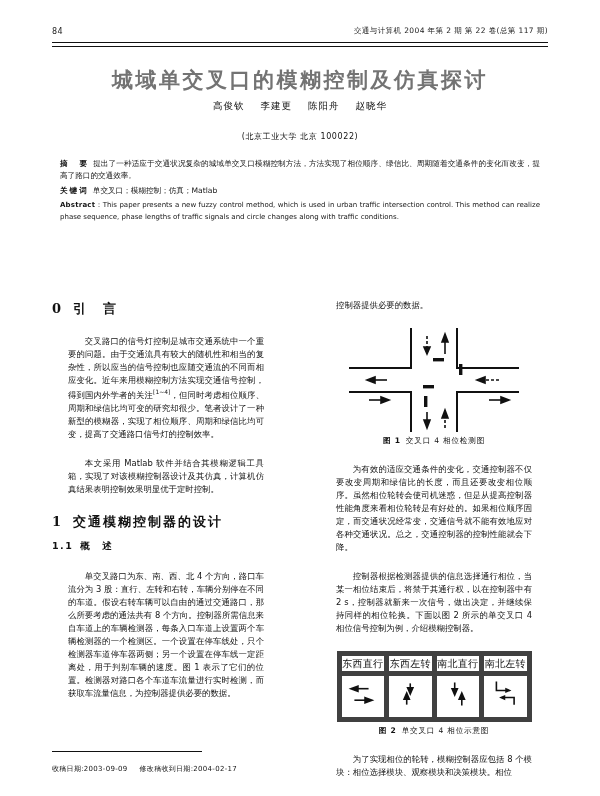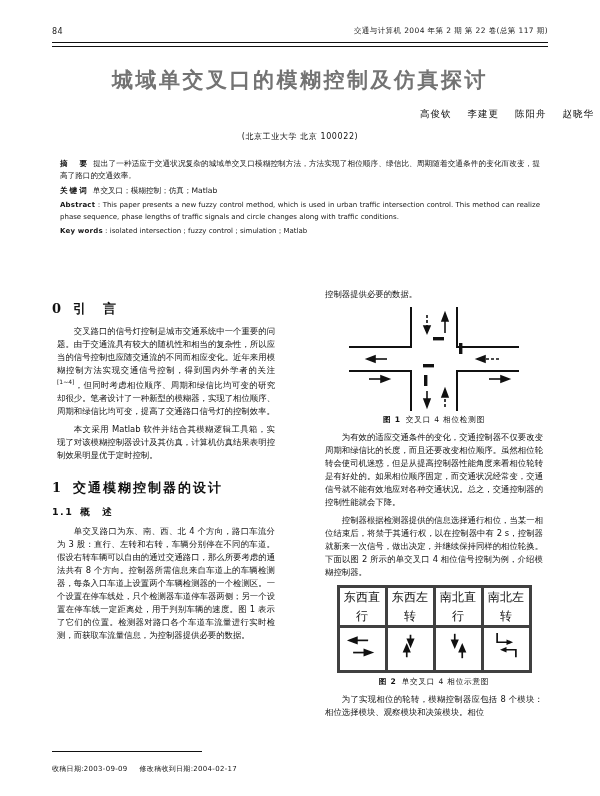--- a/index.html
+++ b/index.html
@@ -34,22 +34,22 @@
   
   .title{
     position:absolute;left:0;right:0;top:66px;
     text-align:center;
     font-family:"DejaVu Serif","Liberation Serif",serif;
     font-weight:bold;
     font-size:21px;letter-spacing:2.5px;
     color:#737373;
   }
   .authors{
-    position:absolute;left:0;right:0;top:108px;
-    text-align:right;font-size:9.5px;letter-spacing:1px;
+    position:absolute;left:0;right:0;top:100px;
+    text-align:center;font-size:9.5px;letter-spacing:1px;
     font-family:"DejaVu Serif","Liberation Serif",serif;
   }
   .authors span{margin:0 6px;}
   .affil{
     position:absolute;left:0;right:0;top:131px;
     text-align:center;font-size:8px;letter-spacing:.6px;
   }
   
   .absblock{
     position:absolute;left:60px;right:60px;top:158px;
@@ -65,21 +65,21 @@
   .cols{
     position:absolute;left:52px;right:52px;top:283px;bottom:58px;
   }
   .col{
     position:absolute;top:0;bottom:0;width:228px;
     font-size:8.4px;line-height:1.55;text-align:justify;
     color:#121212;
   }
   .col.left{left:0;}
   .col.right{right:0;}
-  .col p{margin:5px;text-indent:2em;}
+  .col p{margin:16px;text-indent:2em;}
   h2.sec{
     font-family:"DejaVu Serif","Liberation Serif",serif;
     font-weight:bold;
     font-size:13px;margin:16px 0 6px 0;letter-spacing:2px;
   }
   h2.sec .num{margin-right:10px;font-family:"DejaVu Serif",serif;}
   h3.subsec{
     font-weight:bold;font-size:9.5px;margin:7px 0 2px 0;letter-spacing:1.5px;
   }
   h3.subsec .num{margin-right:7px;}
@@ -95,23 +95,23 @@
     text-align:center;font-size:7.6px;margin-top:3px;letter-spacing:.8px;
   }
   .figcap .fnum{font-weight:bold;margin-right:5px;}
   
   .fig2wrap{margin:6px 0 2px 0;}
   table.phases{
     border-collapse:collapse;width:195px;margin:0 auto;
     table-layout:fixed;
   }
   table.phases td{
-    border:3px solid #404040;
+    border:5px solid #404040;
     text-align:center;
-    font-size:12px;
+    font-size:10px;
     padding:0;
     height:13px;
     letter-spacing:.2px;
   }
   table.phases td.cell{height:36px;position:relative;}
   
   .footrule{
     position:absolute;left:52px;width:150px;bottom:44px;
     border-top:.8px solid #111;height:0;
   }
@@ -146,23 +146,20 @@
 
   <div class="absblock">
     <p>
       <span class="lead">摘　要</span><span>提出了一种适应于交通状况复杂的城域单交叉口模糊控制方法，方法实现了相位顺序、绿信比、周期随着交通条件的变化而改变，提高了路口的交通效率。</span>
     </p>
     <p class="kw">
       <span class="lead">关键词</span><span>单交叉口；模糊控制；仿真；Matlab</span>
     </p>
     <p class="en">
       <span class="lead-en">Abstract</span><span>：This paper presents a new fuzzy control method, which is used in urban traffic intersection control. This method can realize phase sequence, phase lengths of traffic signals and circle changes along with traffic conditions.</span>
-    </p>
-    <p class="en enkw">
-      <span class="lead-en">Key words</span><span>：isolated intersection；fuzzy control；simulation；Matlab</span>
     </p>
   </div>
 
   <div class="cols">
 
     <div class="col left">
       <h2 class="sec">
         <span class="num">0</span><span>引　言</span>
       </h2>
       <p><span>交叉路口的信号灯控制是城市交通系统中一个重要的问题。由于交通流具有较大的随机性和相当的复杂性，所以应当的信号控制也应随交通流的不同而相应变化。近年来用模糊控制方法实现交通信号控制，得到国内外学者的关注</span><span class="sup">[1~4]</span><span>，但同时考虑相位顺序、周期和绿信比均可变的研究却很少。笔者设计了一种新型的模糊器，实现了相位顺序、周期和绿信比均可变，提高了交通路口信号灯的控制效率。</span></p>

